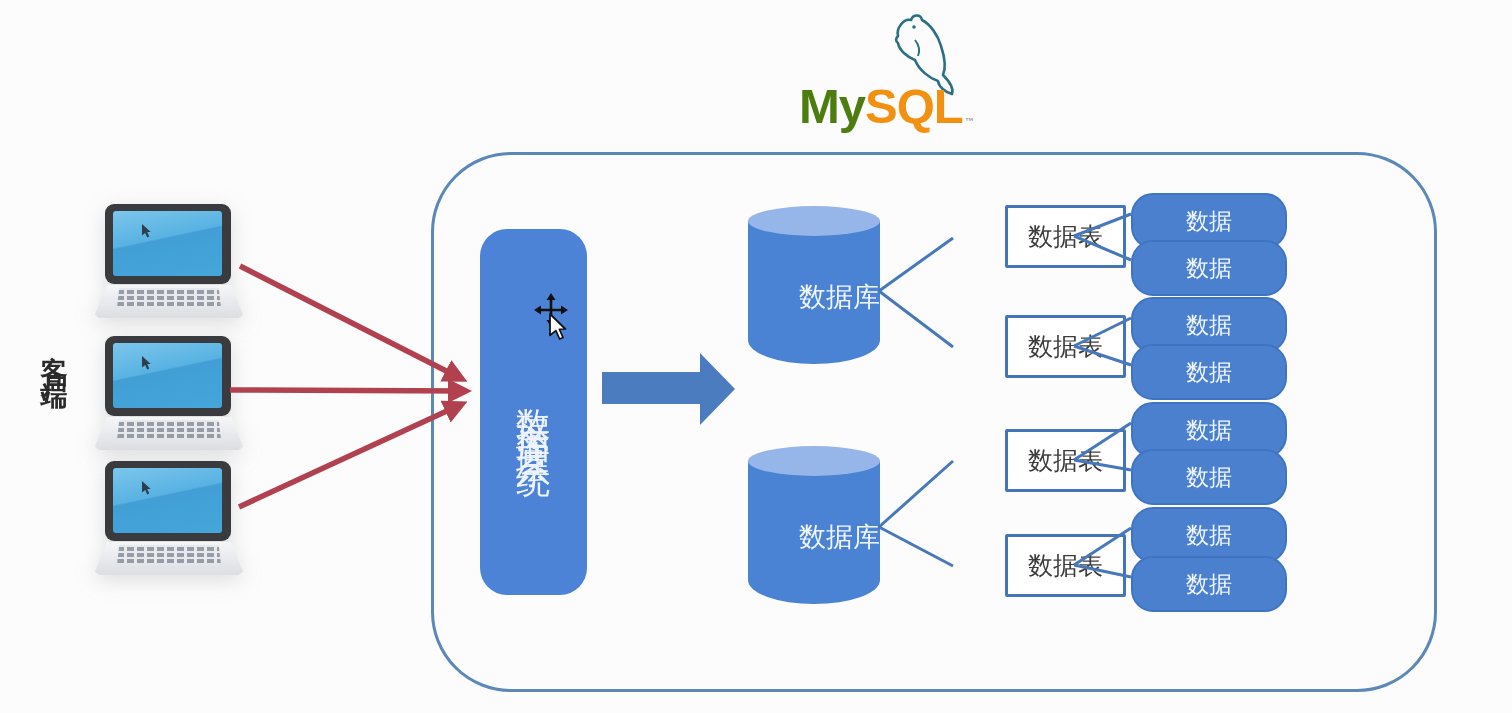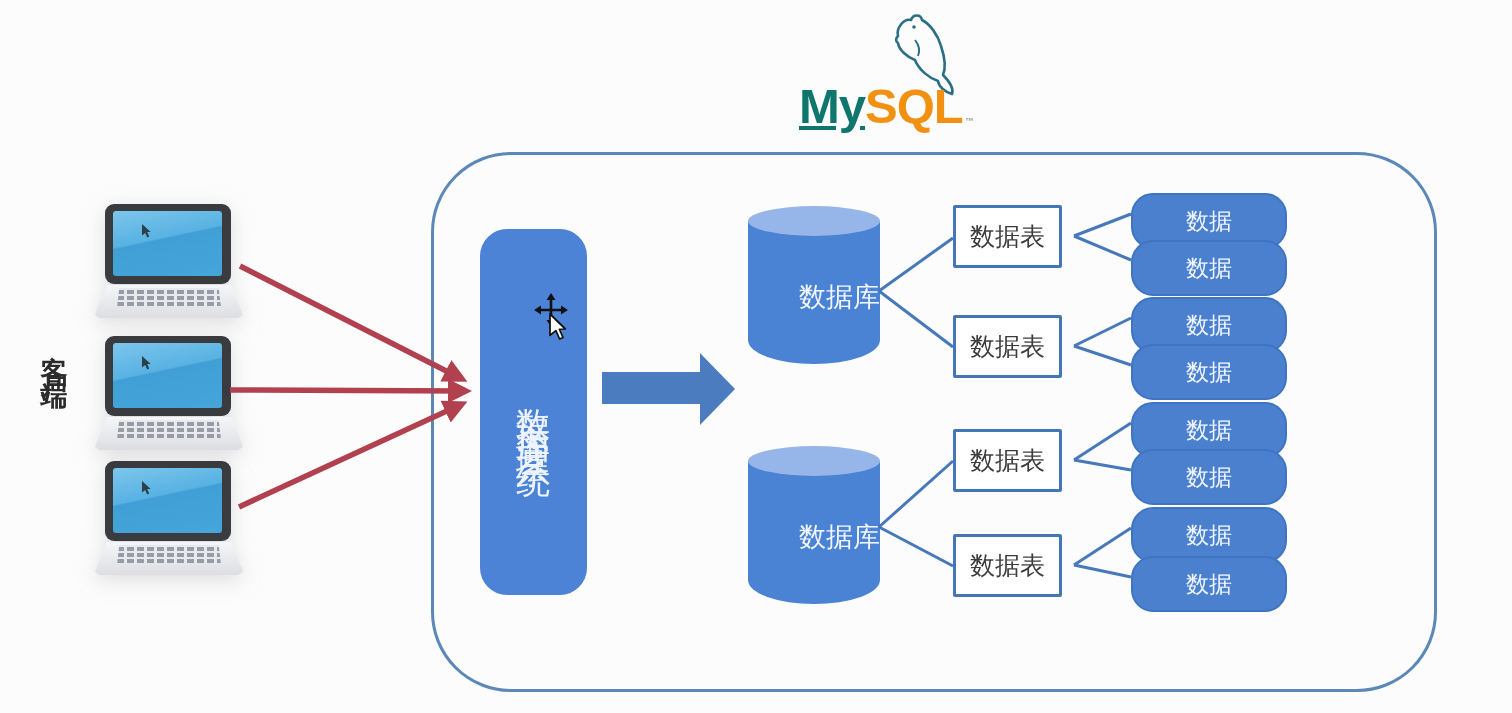--- a/index.html
+++ b/index.html
@@ -10,21 +10,21 @@
   .server-frame { position:absolute; left:431px; top:152px; width:1006px; height:540px;
                   border:3px solid #5c88b8; border-radius:80px; }
 
   
   #overlay { position:absolute; left:0; top:0; width:1512px; height:713px; z-index:3; pointer-events:none; }
   #cursor-layer { position:absolute; left:0; top:0; width:1512px; height:713px; z-index:6; pointer-events:none; }
 
   
   .logo-text { position:absolute; left:799px; top:78px; z-index:2; font-weight:bold; font-size:49px;
                letter-spacing:-1px; display:flex; align-items:baseline; }
-  .logo-my  { color:#0f766e;text-decoration:underline; }
+  .logo-my  { color:#4d7c0f; }
   .logo-sql { color:#f29111; }
   .logo-tm  { font-size:9px; color:#999; margin-left:2px; align-self:flex-end; padding-bottom:8px; letter-spacing:0; }
   .dolphin  { position:absolute; left:868px; top:12px; z-index:2; }
   .server-title { position:absolute; left:997px; top:100px; z-index:2; font-size:25px; font-weight:bold; color:#161616; letter-spacing:2px; }
 
   
   .client-label { position:absolute; left:36px; top:334px; z-index:2;
                   writing-mode:vertical-rl; text-orientation:upright;
                   font-size:27px; font-weight:bold; color:#2b2b2b; letter-spacing:13px; }
   .laptop { position:absolute; width:148px; height:114px; z-index:2; filter:drop-shadow(0 5px 10px rgba(130,130,140,.25)); }
@@ -48,21 +48,21 @@
                 letter-spacing:9px; font-weight:500; }
 
   
   .cyl { position:absolute; width:132px; height:158px; z-index:2; }
   .cyl-top  { position:absolute; left:0; top:0; width:100%; height:30px; background:#96b5e8; border-radius:50%; }
   .cyl-body { position:absolute; left:0; top:15px; width:100%; bottom:0; background:#4a82d4;
               border-radius:0 0 66px 66px / 0 0 24px 24px; }
   .cyl-label { position:absolute; left:0; right:0; top:46%; text-align:right; color:#f2f7ff; font-size:27px; }
 
   
-  .table-box { position:absolute; left:953px; width:109px; height:63px; z-index:2; background:#fff;
+  .table-box { position:absolute; left:1005px; width:121px; height:63px; z-index:2; background:#fff;
                border:3px solid #4375b8; border-radius:2px; display:flex; align-items:center; justify-content:center;
                font-size:25px; color:#3c3c3c; }
 
   
   .pill { position:absolute; left:1131px; width:156px; height:56px; z-index:2; background:#4a80ce;
           border:2px solid #3f74c2; border-radius:22px; display:flex; align-items:center; justify-content:center;
           font-size:23px; color:#f2f7ff; }
 
   
   .watermark { position:absolute; right:10px; top:662px; z-index:5; font-size:21px; color:#b7b7b7; letter-spacing:1px; }

